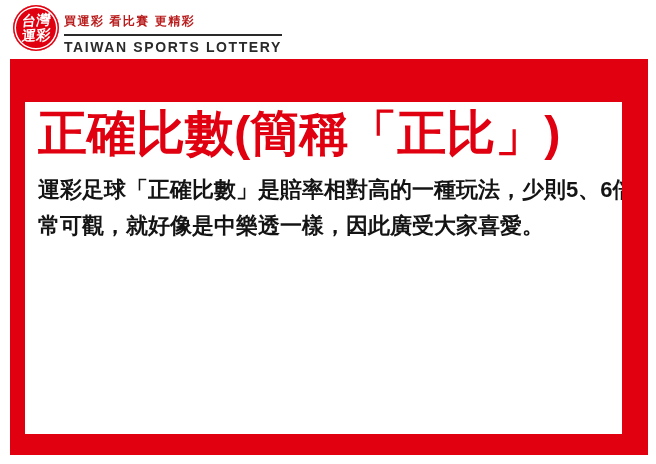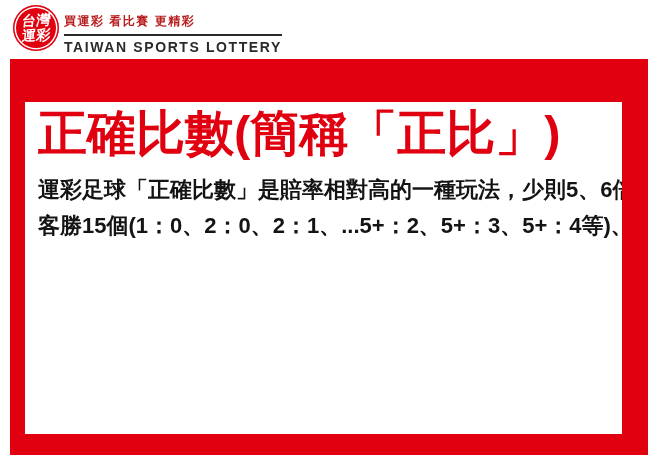--- a/index.html
+++ b/index.html
@@ -99,18 +99,18 @@
   <div class="brand-text">
     <div class="tagline-zh">買運彩 看比賽 更精彩</div>
     <div class="tagline-en">TAIWAN SPORTS LOTTERY</div>
   </div>
 
   <div class="frame">
     <div class="frame-inner">
       <h1 class="promo-title">正確比數(簡稱「正比」)</h1>
       <div class="promo-body">
         <div class="body-line">運彩足球「正確比數」是賠率相對高的一種玩法，少則5、6倍</div>
-        <div class="body-line">客勝15個(1：0、2：0、2：1、...5+：2、5+：3、5+：4等)、</div>
+        <div class="body-line">常可觀，就好像是中樂透一樣，因此廣受大家喜愛。</div>
       </div>
     </div>
   </div>
 
 </div>
 
 </body></html>

